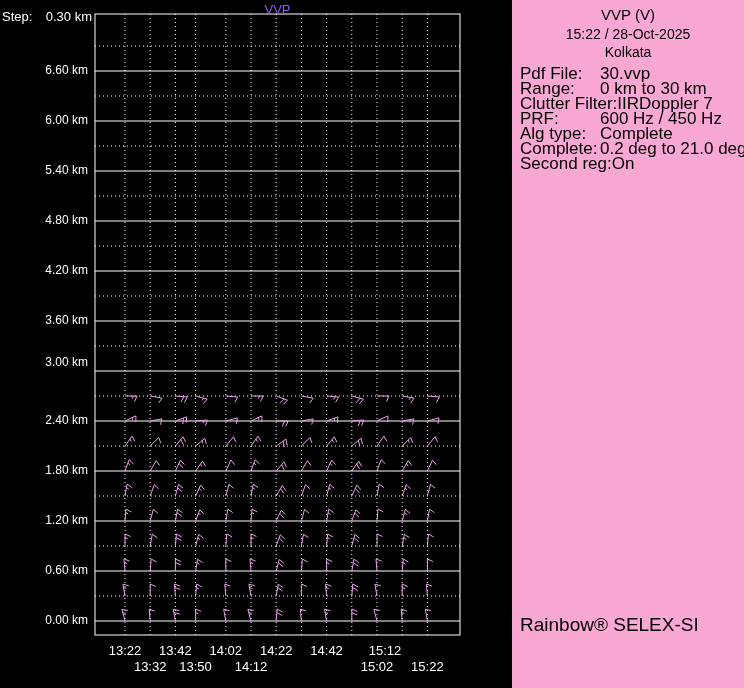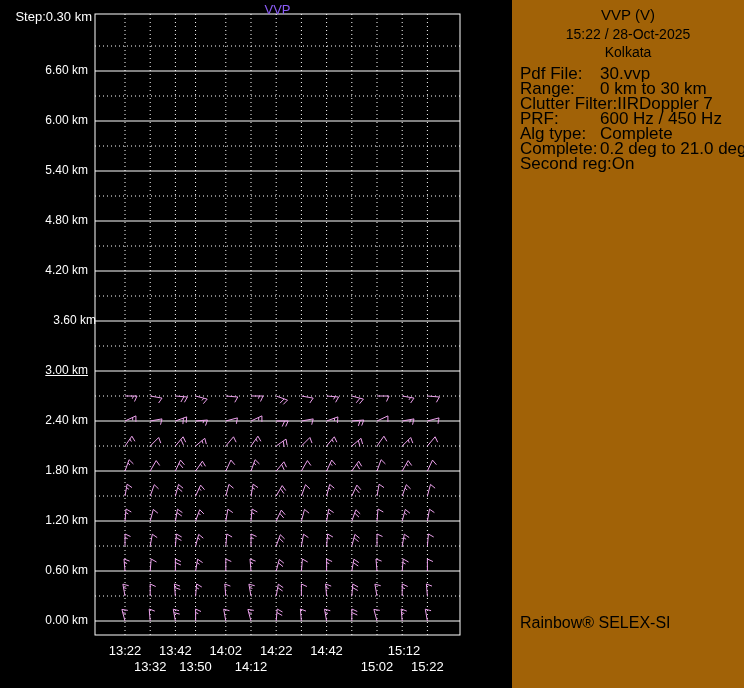--- a/index.html
+++ b/index.html
@@ -3,34 +3,34 @@
 <meta charset="utf-8">
 <style>
   html,body{margin:0;padding:0;background:#000;}
   .app{position:relative;width:744px;height:688px;background:#000;overflow:hidden;
        font-family:"Liberation Sans", sans-serif;}
   
   #plot-svg{position:absolute;left:0;top:0;}
   .plot-title{position:absolute;left:95px;top:2px;width:365px;text-align:center;
               color:#8b5cf6;font-size:13px;}
   .step-row{position:absolute;left:2px;top:9px;width:90px;display:flex;
-            justify-content:flex-end;color:#fff;font-size:13px;}
+            justify-content:space-between;color:#fff;font-size:13px;}
   .ylab{position:absolute;left:0;width:88px;text-align:right;color:#fff;font-size:12px;}
   .xlab{position:absolute;width:48px;text-align:center;color:#fff;font-size:13px;}
   
   .side-panel{position:absolute;left:512px;top:0;width:232px;height:688px;
-              background:#a16207;color:#000;}
+              background:#f9a8d4;color:#000;}
   .panel-head{text-align:center;padding-top:6px;}
   .panel-title{font-size:15px;}
   .panel-datetime{font-size:14px;margin-top:3px;}
   .panel-location{font-size:14px;margin-top:2px;}
   .fields{position:absolute;left:8px;top:66px;width:222px;font-size:17px;line-height:15px;}
   .frow{white-space:nowrap;}
   .f-label{display:inline-block;min-width:80px;}
-  .branding{position:absolute;left:8px;top:614px;font-size:16px;}
+  .branding{position:absolute;left:8px;top:614px;font-size:19px;}
 </style>
 </head>
 <body>
 
 <div class="app">
 
   <svg id="plot-svg" width="512" height="688">
       <line x1="125" y1="14" x2="125" y2="635" stroke="#ffffff" stroke-width="1" stroke-dasharray="1 3"></line>
       <line x1="150.2" y1="14" x2="150.2" y2="635" stroke="#ffffff" stroke-width="1" stroke-dasharray="1 3"></line>
       <line x1="175.4" y1="14" x2="175.4" y2="635" stroke="#ffffff" stroke-width="1" stroke-dasharray="1 3"></line>
@@ -207,40 +207,40 @@
     <span>Step:</span>
     <span>0.30 km</span>
   </div>
 
   <div id="y-labels">
       <div class="ylab" style="top: 63px;">6.60 km</div>
       <div class="ylab" style="top: 113px;">6.00 km</div>
       <div class="ylab" style="top: 163px;">5.40 km</div>
       <div class="ylab" style="top: 213px;">4.80 km</div>
       <div class="ylab" style="top: 263px;">4.20 km</div>
-      <div class="ylab" style="top: 313px; padding-left: 8px;">3.60 km</div>
-      <div class="ylab" style="top: 363px; text-decoration: underline;">3.00 km</div>
+      <div class="ylab" style="top: 313px;">3.60 km</div>
+      <div class="ylab" style="top: 355px;">3.00 km</div>
       <div class="ylab" style="top: 413px;">2.40 km</div>
       <div class="ylab" style="top: 463px;">1.80 km</div>
       <div class="ylab" style="top: 513px;">1.20 km</div>
       <div class="ylab" style="top: 563px;">0.60 km</div>
       <div class="ylab" style="top: 613px;">0.00 km</div>
     </div>
   <div id="x-labels">
       <div class="xlab" style="left: 101px; top: 643px;">13:22</div>
       <div class="xlab" style="left: 126.2px; top: 659px;">13:32</div>
       <div class="xlab" style="left: 151.4px; top: 643px;">13:42</div>
       <div class="xlab" style="left: 171.56px; top: 659px;">13:50</div>
       <div class="xlab" style="left: 201.8px; top: 643px;">14:02</div>
       <div class="xlab" style="left: 227px; top: 659px;">14:12</div>
       <div class="xlab" style="left: 252.2px; top: 643px;">14:22</div>
       <div class="xlab" style="left: 277.4px; top: 690px;">14:32</div>
       <div class="xlab" style="left: 302.6px; top: 643px;">14:42</div>
       <div class="xlab" style="left: 353px; top: 659px;">15:02</div>
-      <div class="xlab" style="left: 380px; top: 643px;">15:12</div>
+      <div class="xlab" style="left: 361px; top: 643px;">15:12</div>
       <div class="xlab" style="left: 403.4px; top: 659px;">15:22</div>
     </div>
 
   <div class="side-panel">
     <div class="panel-head">
       <div class="panel-title">VVP (V)</div>
       <div class="panel-datetime">15:22 / 28-Oct-2025</div>
       <div class="panel-location">Kolkata</div>
     </div>
     <div class="fields" id="panel-fields">

